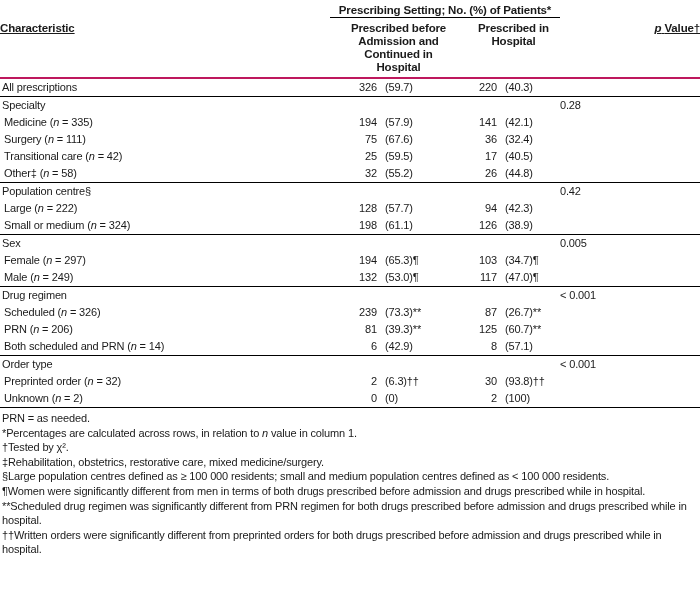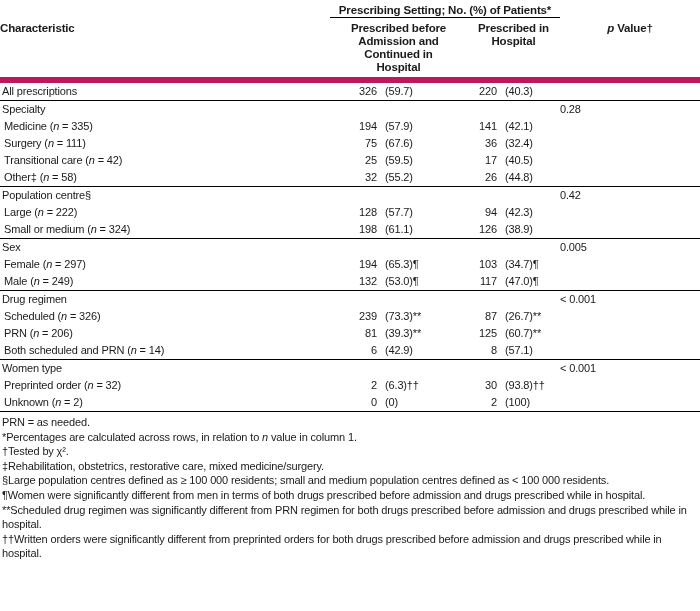--- a/index.html
+++ b/index.html
@@ -31,28 +31,29 @@
   tr.spanner-row td { vertical-align: bottom; padding: 0; }
   td.spanner {
     text-align: center;
     border-bottom: 1.5px solid #000;
     padding-bottom: 2px;
     line-height: 14px;
   }
   tr.hdr-row th {
     vertical-align: top;
     padding: 4px 0 3px 0;
-    border-bottom: 6px solid #be185d;
+    border-bottom: 2px solid #be185d;
     line-height: 13px;
+    text-decoration: underline;
   }
   th.h-label { text-align: left; padding-left: 2px; }
   th.h-col { text-align: center; }
   .chspan { display: inline-block; max-width: 98px; margin-left: 19px; }
   .chspan.narrow { max-width: 80px; }
-  th.h-pval { text-align: center; }
+  th.h-pval { text-align: right; }
 
   tbody td {
     font-size: 11px;
     line-height: 17px;
     padding: 0;
     white-space: nowrap;
     overflow: hidden;
   }
   tbody tr.rule { border-top: 1px solid #000; }
   tbody tr:last-child td { border-bottom: 1.5px solid #000; }
@@ -224,21 +225,21 @@
         </tr>
         <tr>
           <td class="lbl ind">Both scheduled and PRN (<i>n</i> = 14)</td>
           <td class="num">6</td>
           <td class="pct">(42.9)</td>
           <td class="num">8</td>
           <td class="pct">(57.1)</td>
           <td class="pval"></td>
         </tr>
         <tr class="rule">
-          <td class="lbl">Women type</td>
+          <td class="lbl">Order type</td>
           <td class="num"></td>
           <td class="pct"></td>
           <td class="num"></td>
           <td class="pct"></td>
           <td class="pval">&lt; 0.001</td>
         </tr>
         <tr>
           <td class="lbl ind">Preprinted order (<i>n</i> = 32)</td>
           <td class="num">2</td>
           <td class="pct">(6.3)††</td>

